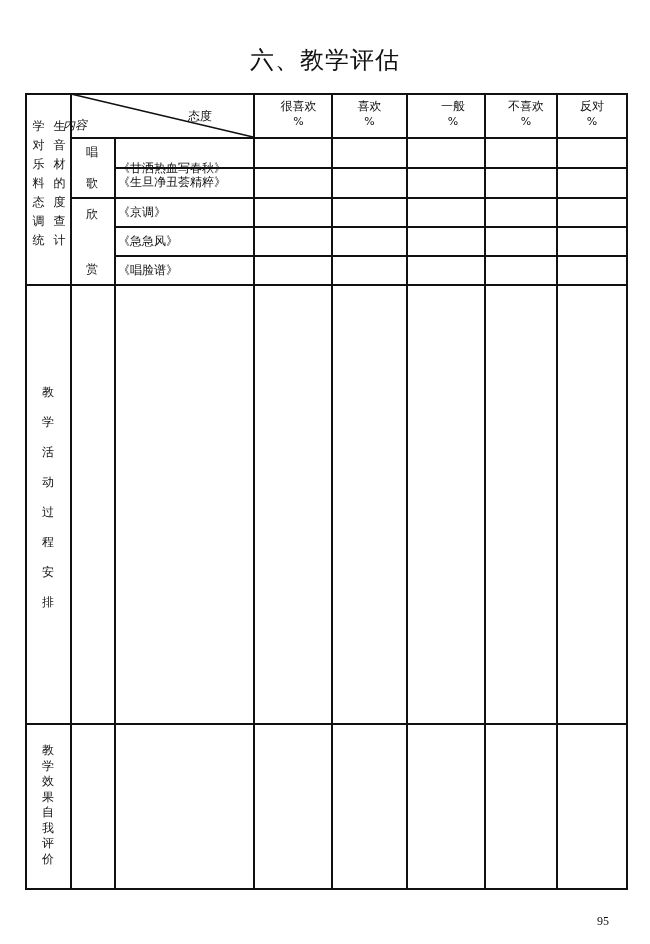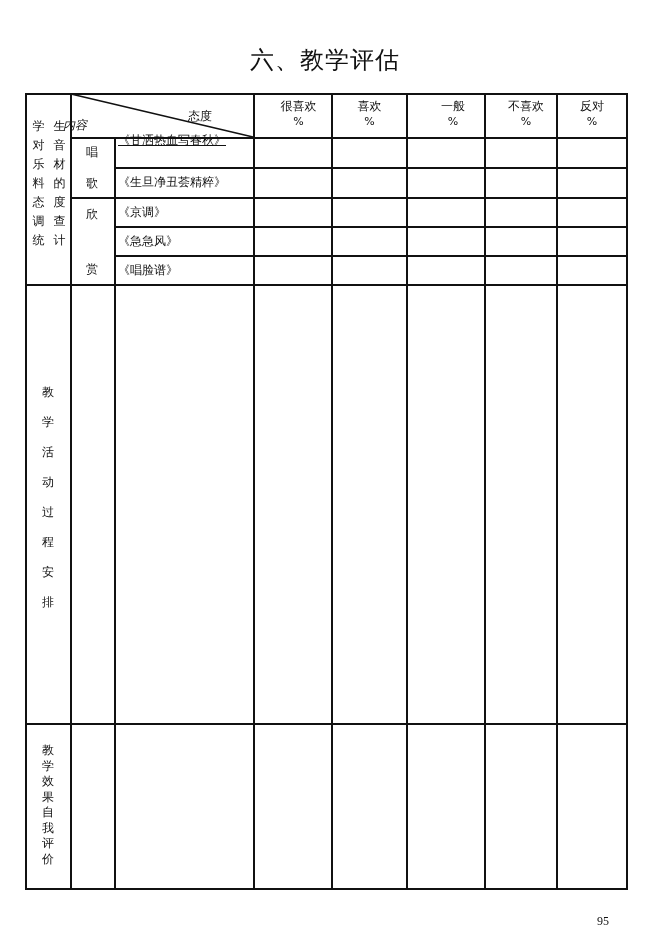--- a/index.html
+++ b/index.html
@@ -161,21 +161,21 @@
   <span>查</span>
   <span>统</span>
   <span>计</span>
 </div>
 
 <div class="txt" style="left:86px; top:145px;">唱</div>
 <div class="txt" style="left:86px; top:176px;">歌</div>
 <div class="txt" style="left:86px; top:207px;">欣</div>
 <div class="txt" style="left:86px; top:262px;">赏</div>
 
-<div class="txt" style="left:118px; top:133px;text-decoration:underline;">《甘洒热血写春秋》</div>
+<div class="txt" style="left:118px; top:161px;">《甘洒热血写春秋》</div>
 <div class="txt" style="left:118px; top:175px;">《生旦净丑荟精粹》</div>
 <div class="txt" style="left:118px; top:205px;">《京调》</div>
 <div class="txt" style="left:118px; top:234px;">《急急风》</div>
 <div class="txt" style="left:118px; top:263px;">《唱脸谱》</div>
 
 <div class="cell" style="left:254px; top:138px; width:374px; height:146px;"></div>
 
 <div class="vcol" style="left:26px; width:44px; top:384px; row-gap:14px; line-height:16px;">
   <span>教</span>
   <span>学</span>

